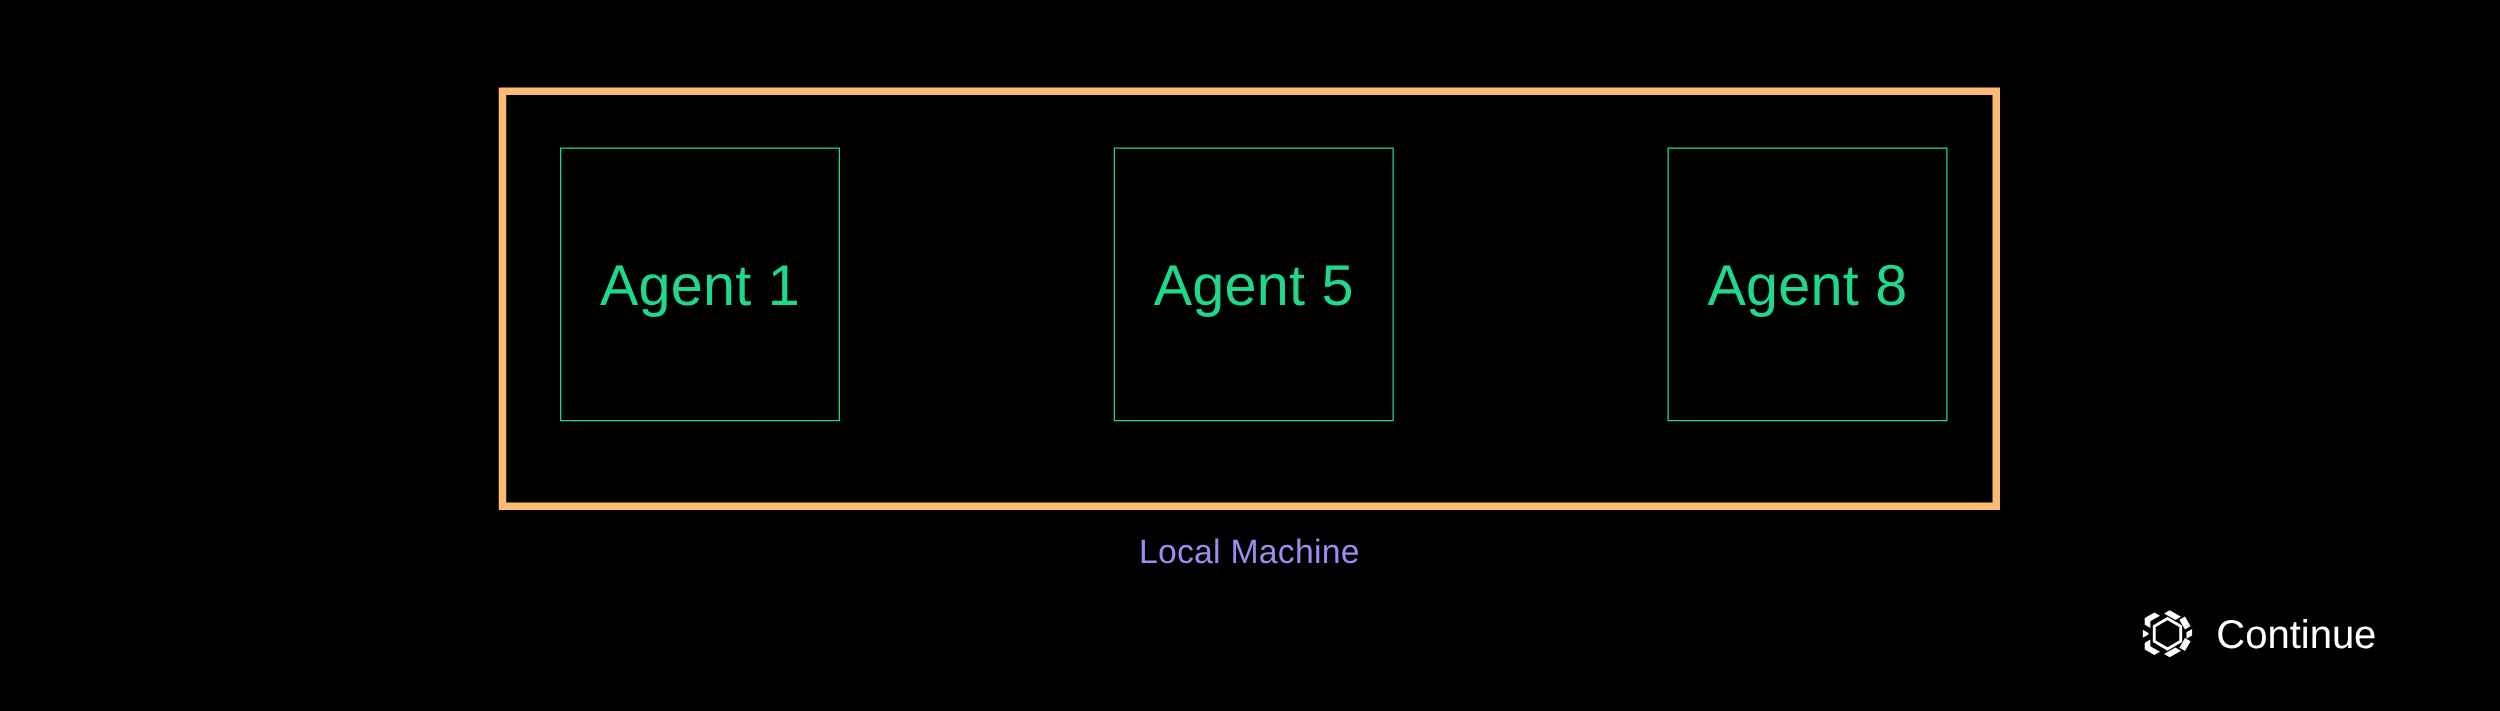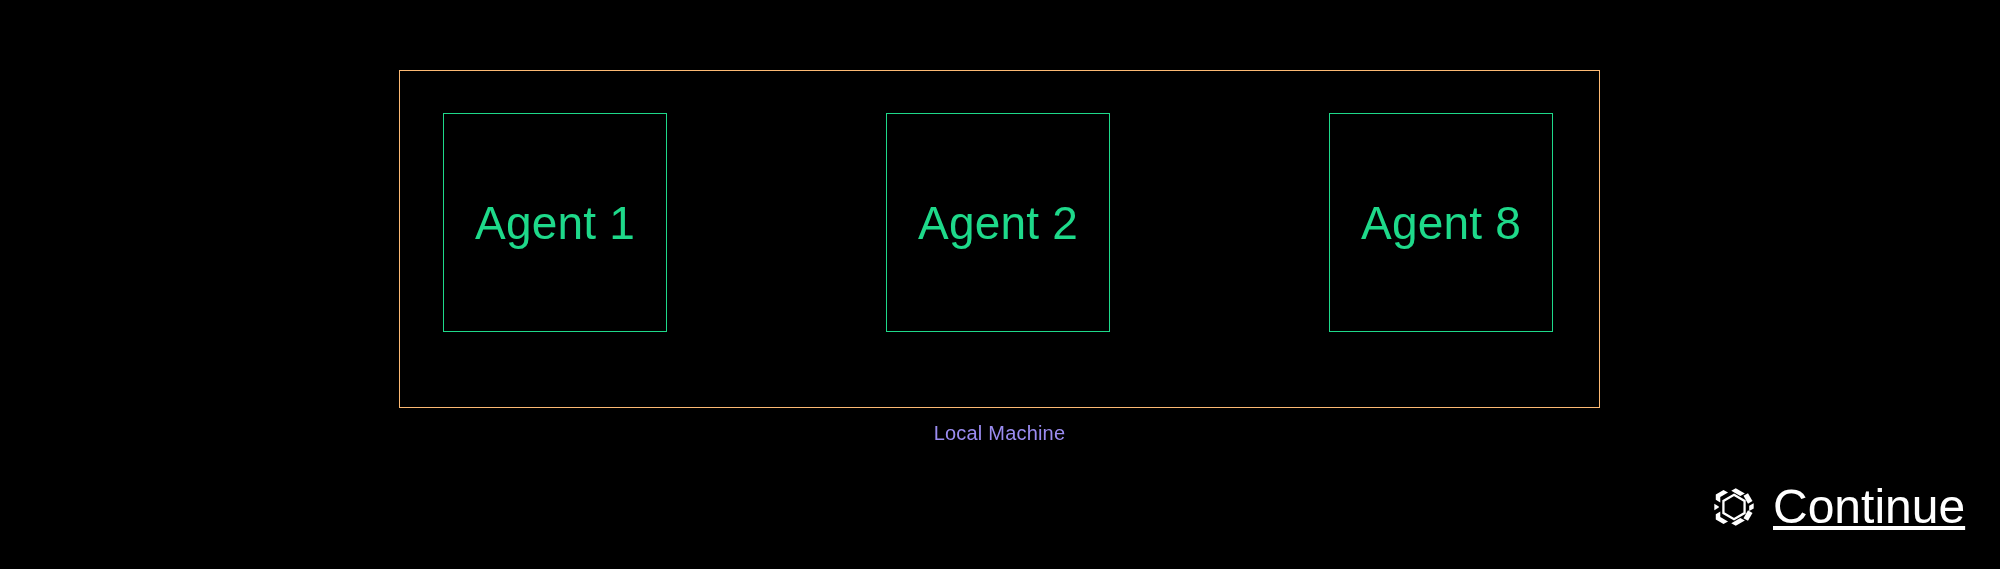--- a/index.html
+++ b/index.html
@@ -22,21 +22,21 @@
     background: #000000;
   }
 
   
   .machine-container {
     position: absolute;
     left: 399px;
     top: 70px;
     width: 1201px;
     height: 338px;
-    border: 1px solid #fdba74;
+    border: 6px solid #fdba74;
     box-sizing: border-box;
   }
 
   .agents-row {
     position: absolute;
     left: 43px;
     top: 42px;
     width: 1110px;
     height: 219px;
     display: flex;
@@ -63,21 +63,21 @@
     white-space: nowrap;
   }
 
   .machine-label {
     position: absolute;
     left: 0;
     right: 0;
     top: 352px;
     text-align: center;
     color: #9b8cf0;
-    font-size: 20px;
+    font-size: 27px;
     font-weight: 400;
     letter-spacing: 0.2px;
     line-height: 1;
     white-space: nowrap;
   }
 
   
   .brand {
     position: absolute;
     left: 1711px;
@@ -88,43 +88,42 @@
     gap: 16px;
   }
   .brand-mark {
     width: 46px;
     height: 46px;
     display: block;
     flex: 0 0 auto;
   }
   .brand-word {
     color: #ffffff;
-    font-size: 48px;
+    font-size: 32px;
     font-weight: 400;
     letter-spacing: 0px;
     line-height: 1;
     white-space: nowrap;
-    text-decoration: underline;
   }
 </style>
 </head>
 <body>
 
 <div id="canvas">
 
   <div class="machine-container">
 
     <div class="agents-row">
 
       <div class="agent-box">
         <span class="agent-label">Agent 1</span>
       </div>
 
       <div class="agent-box">
-        <span class="agent-label">Agent 2</span>
+        <span class="agent-label">Agent 5</span>
       </div>
 
 
       <div class="agent-box">
         <span class="agent-label">Agent 8</span>
       </div>
 
     </div>
 
     <div class="machine-label">Local Machine</div>

